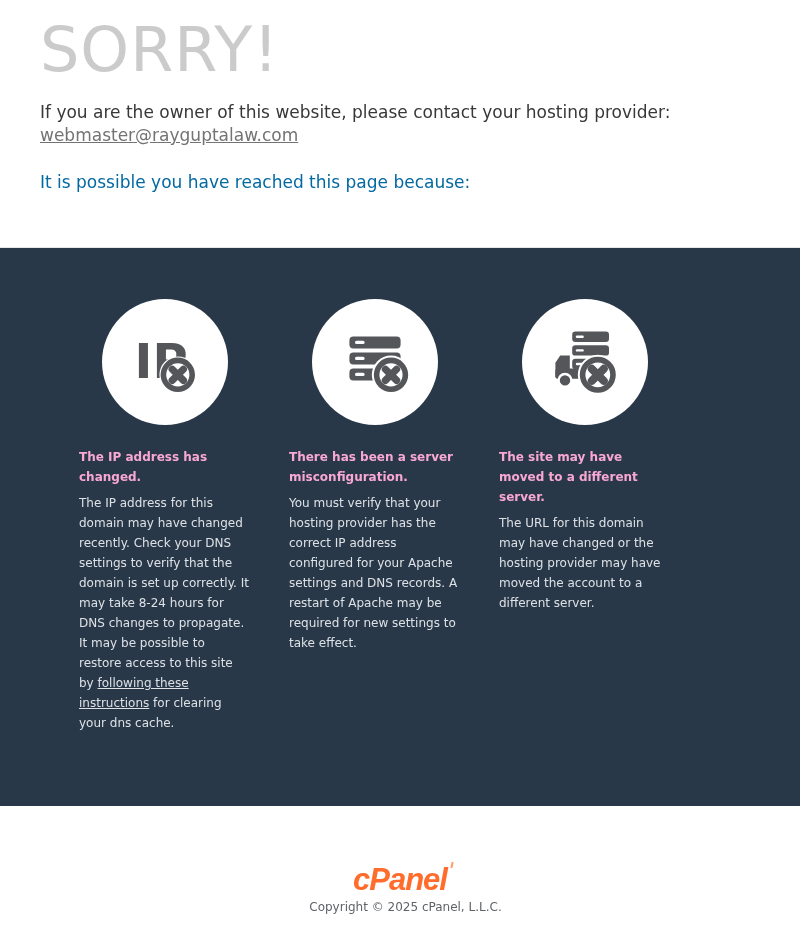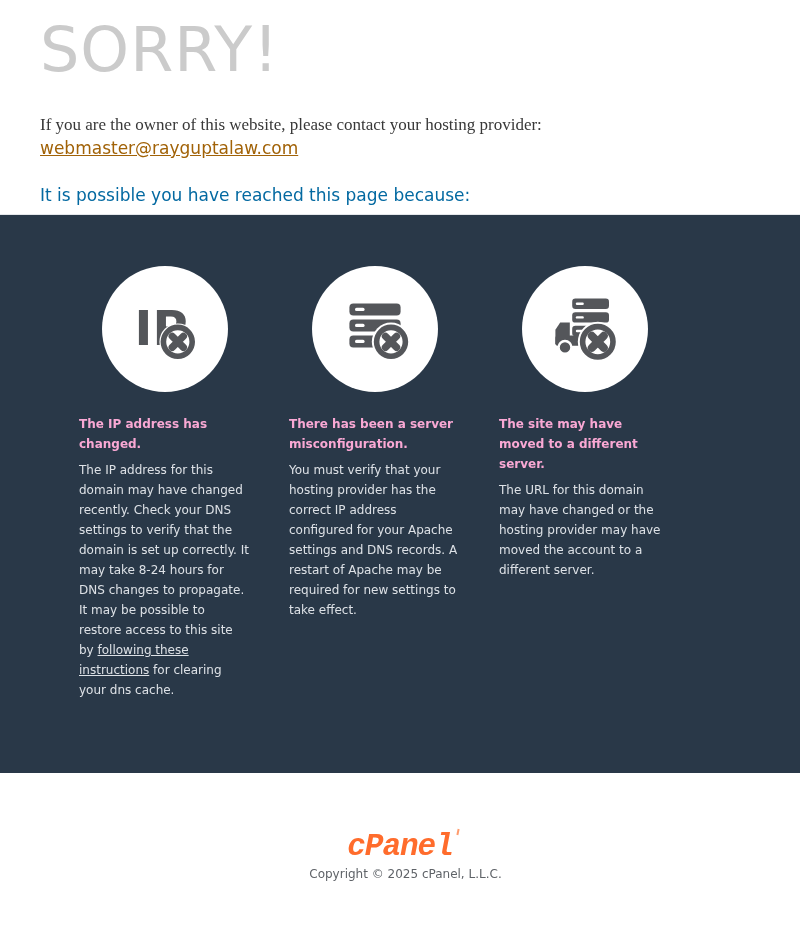--- a/index.html
+++ b/index.html
@@ -5,41 +5,40 @@
   * { margin: 0; padding: 0; box-sizing: border-box; }
   html, body { background: #ffffff; }
   body {
     width: 800px; height: 935px;
     font-family: "DejaVu Sans", "Liberation Sans", sans-serif;
     position: relative; overflow: hidden;
   }
   .header-section {
     background: #ffffff;
     padding: 14px 40px 0 40px;
-    height: 215px;
+    height: 248px;
     border-bottom: 1px solid #e4e7ea;
   }
   .sorry-title {
     font-size: 62px;
     font-weight: 500;
     color: #cbcbcb;
     letter-spacing: 1px;
     line-height: 1.15;
   }
   .owner-text {
-    margin-top: 28px;
+    margin-top: 15px;
     font-size: 17px;
     color: #383838;
     line-height: 1.45;
-    font-family: Liberation Serif, serif;
   }
   .webmaster-link {
     display: inline-block;
     font-size: 17px;
-    color: #a16207;
+    color: #737373;
     text-decoration: underline;
     cursor: pointer;
   }
   .reason-text {
     margin-top: 27px;
     font-size: 17px;
     color: #0369a1;
   }
   .dark-section {
     background: #293848;
@@ -86,21 +85,21 @@
   }
   .cpanel-logo {
     display: inline-block;
     position: relative;
     font-size: 31px;
     font-weight: bold;
     font-style: italic;
     color: #ff6c2c;
     letter-spacing: -1px;
     line-height: 1;
-    font-family: Liberation Mono, monospace;
+    font-family: Liberation Sans, sans-serif;
   }
   .trademark-mark {
     position: absolute;
     top: -2px; right: -6px;
     width: 2px; height: 6px;
     background: #ff9c6e;
     transform: rotate(12deg);
   }
   .copyright-text {
     margin-top: 5px;

